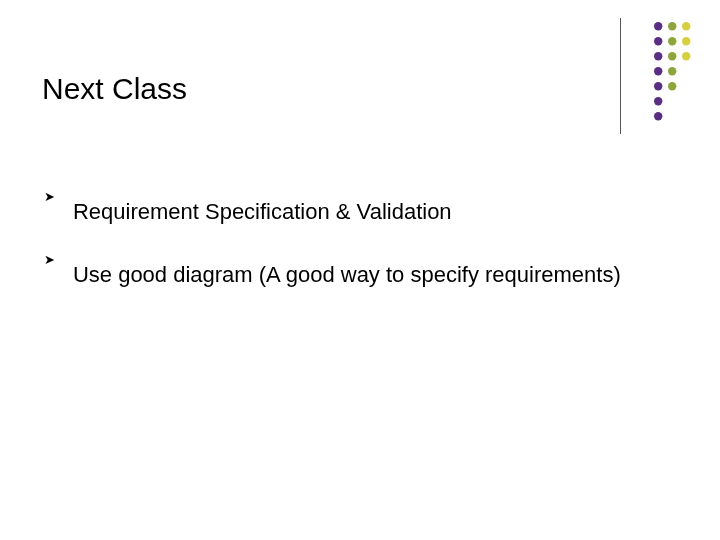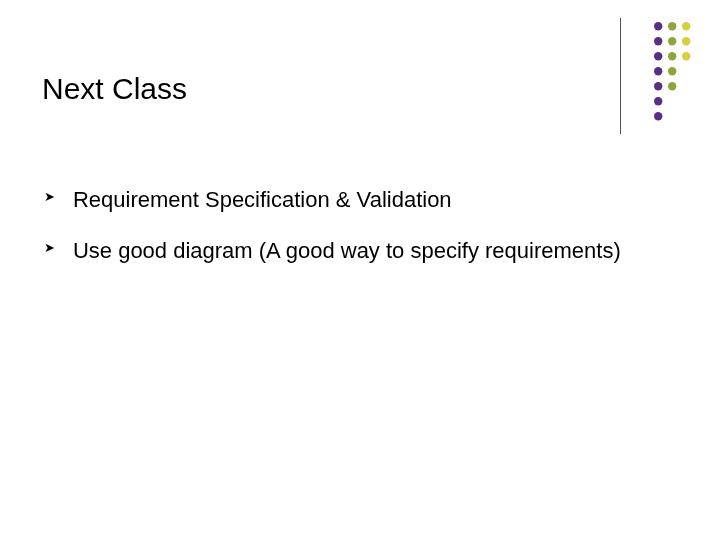--- a/index.html
+++ b/index.html
@@ -41,20 +41,21 @@
     flex: 0 0 auto;
     font-size: 13px;
     line-height: 30px;
     margin-right: 18px;
     color: #000;
     font-family: Arial, sans-serif;
   }
   .bullet-text {
     font-size: 22px;
     line-height: 1.6;
+    margin-top: 12px;
   }
   
   .dots {
     position: absolute;
     top: 20px;
     right: 28px;
   }
   .dots svg { display: block; }
   .vline {
     position: absolute;

